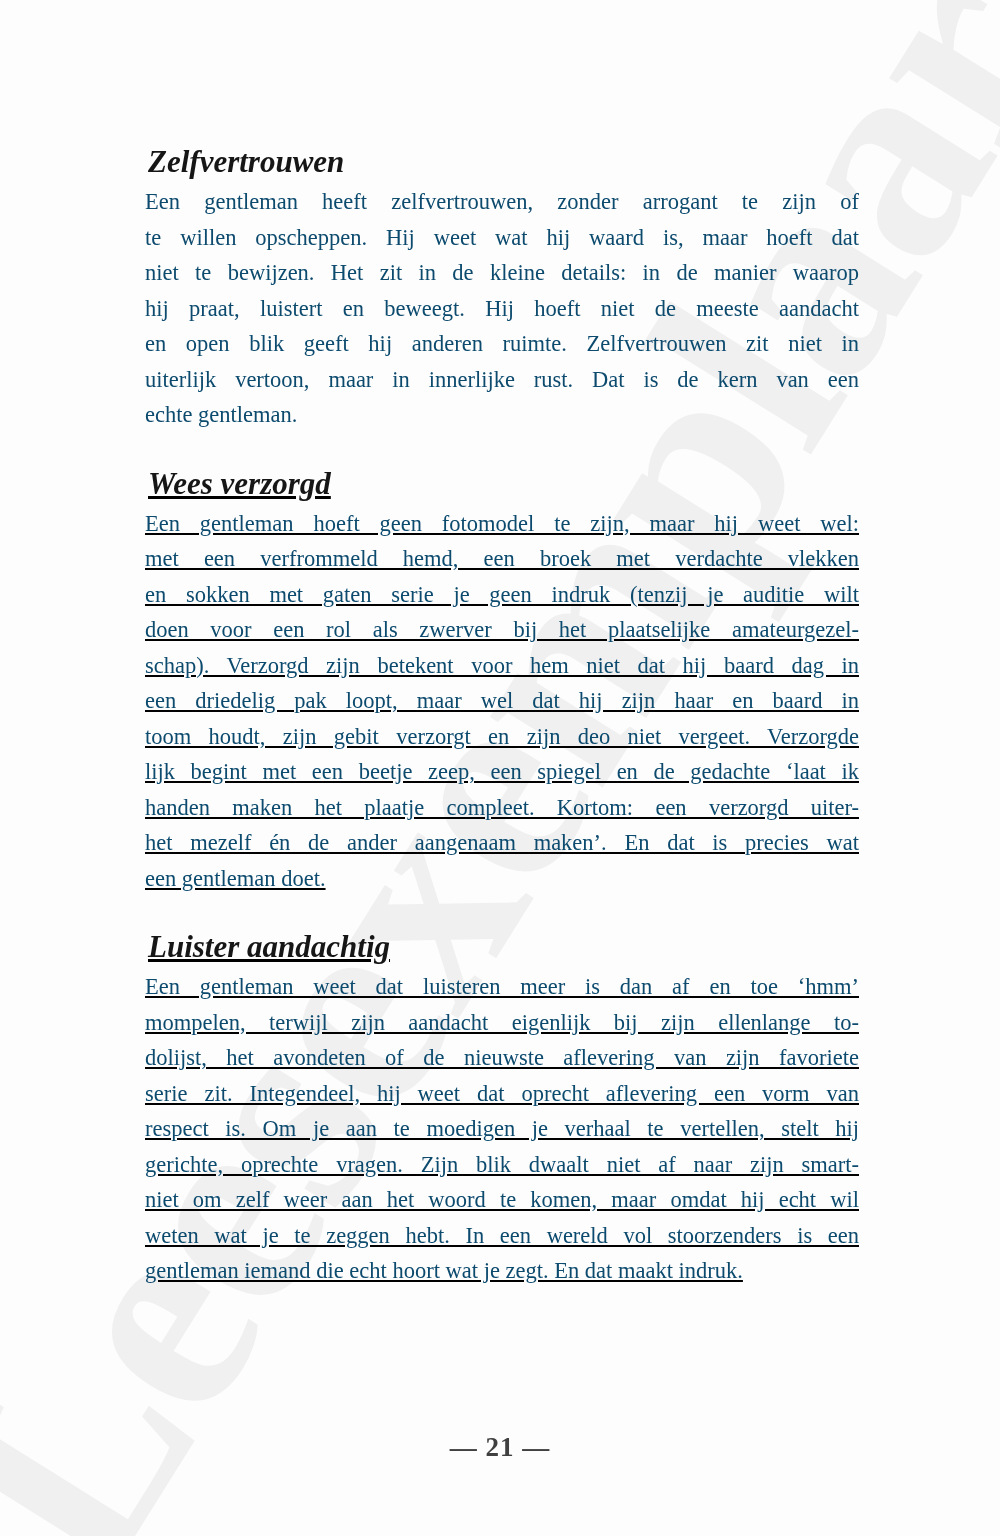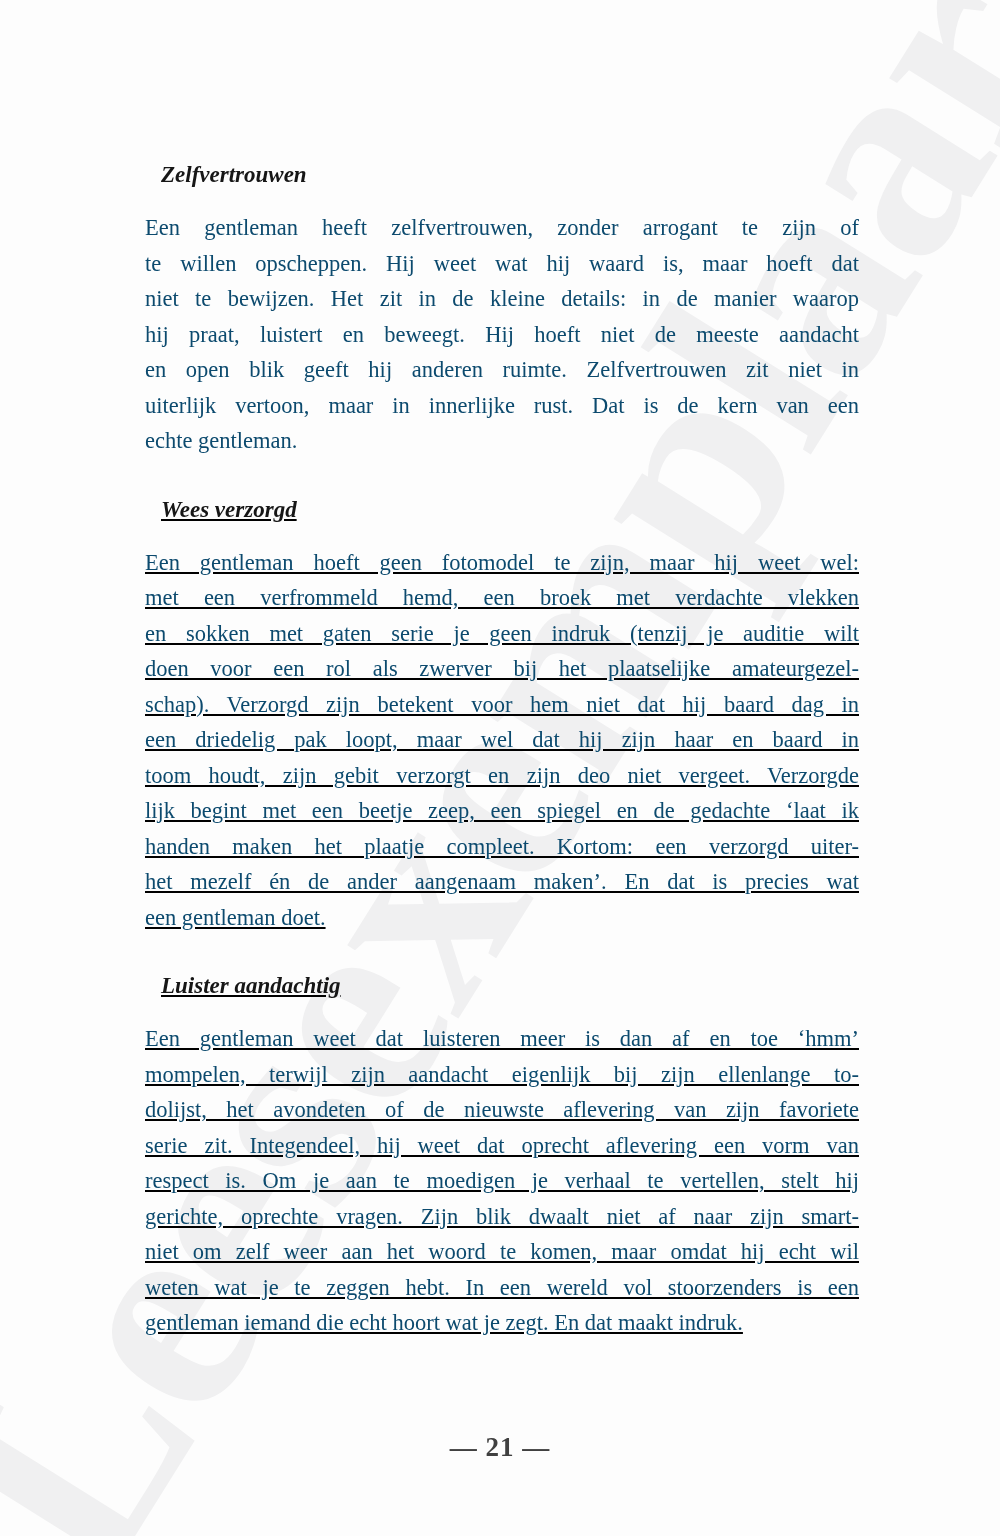--- a/index.html
+++ b/index.html
@@ -39,24 +39,24 @@
     position: absolute;
     left: 145px;
     top: 140px;
     width: 714px;
     z-index: 1;
   }
   .section-heading {
     font-family: "Liberation Serif", serif;
     font-style: italic;
     font-weight: 700;
-    font-size: 23px;
+    font-size: 31px;
     line-height: 38px;
     color: #161616;
-    margin: 16px;
+    margin: 3px;
   }
   .section + .section {
     margin-top: 32px;
     text-decoration: underline;
   }
   .para {
     font-size: 22.5px;
     line-height: 35.5px;
     color: #0c4a6e;
   }

